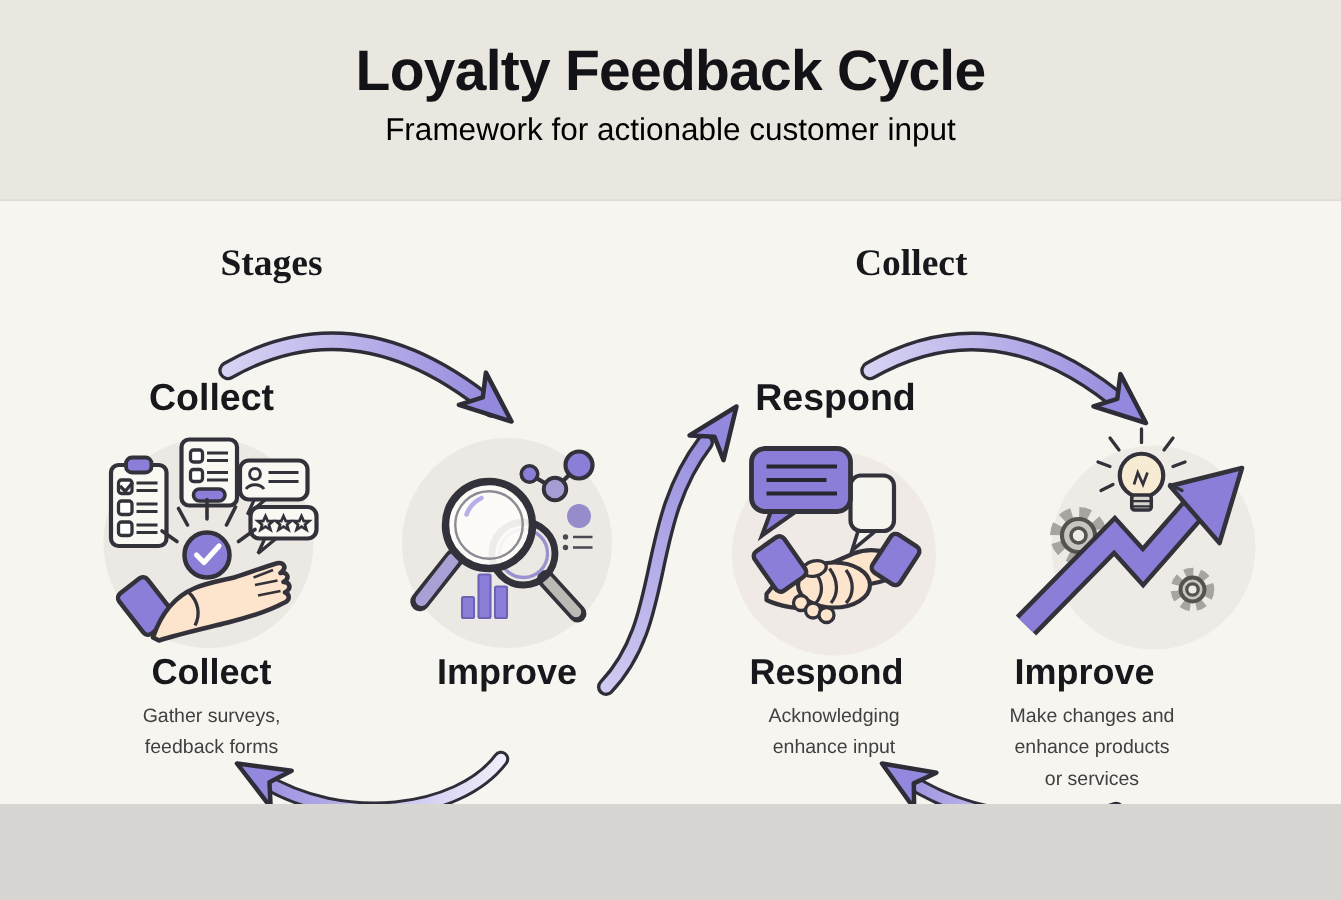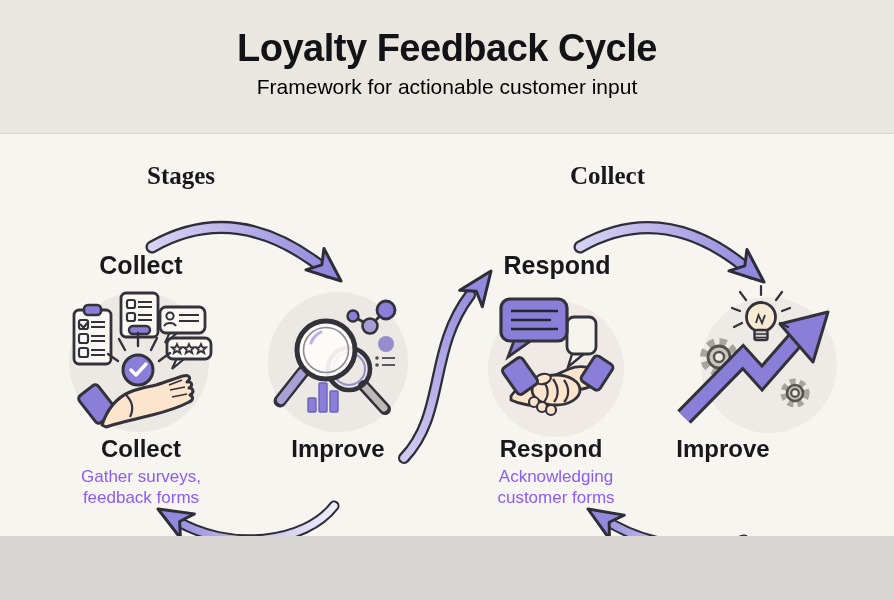--- a/index.html
+++ b/index.html
@@ -24,21 +24,21 @@
   
   .icon-box{position:absolute;top:277px;width:170px;height:170px;}
   #icon-collect{left:56px;}
   #icon-analyze{left:253px;}
   #icon-respond{left:471px;}
   #icon-improve{left:677px;}
   
   .stage-title{position:absolute;top:435px;width:200px;text-align:center;
                font-size:24px;font-weight:800;color:#17171c;}
   .stage-desc{position:absolute;top:466px;width:210px;text-align:center;
-              font-size:17px;line-height:21px;font-weight:500;color:#8b5cf6;
+              font-size:13px;line-height:21px;font-weight:500;color:#404040;
               white-space:pre-line;}
   #t-collect,#d-collect{left:41px;}
   #t-analyze,#d-analyze{left:238px;}
   #t-respond,#d-respond{left:451px;}
   #t-improve,#d-improve{left:623px;}
   #d-collect{left:36px;}
   
   .arrows{position:absolute;left:0;top:0;width:894px;height:600px;pointer-events:none;}
 </style>
 </head>
@@ -240,21 +240,24 @@
   </svg>
 
   <div class="stage-title" id="t-collect">Collect</div>
   <div class="stage-title" id="t-analyze">Improve</div>
   <div class="stage-title" id="t-respond">Respond</div>
   <div class="stage-title" id="t-improve">Improve</div>
 
   <div class="stage-desc" id="d-collect">Gather surveys,
 feedback forms</div>
   <div class="stage-desc" id="d-respond">Acknowledging
-customer forms</div>
+enhance input</div>
+  <div class="stage-desc" id="d-improve">Make changes and
+enhance products
+or services</div>
 
   <svg class="arrows" viewBox="0 0 894 600">
     <defs>
       <linearGradient id="g1" gradientUnits="userSpaceOnUse" x1="152" y1="247" x2="335" y2="275">
         <stop offset="0" stop-color="#d6d2f3"></stop>
           <stop offset="1" stop-color="#9288dd"></stop>
       </linearGradient>
       <linearGradient id="g2" gradientUnits="userSpaceOnUse" x1="580" y1="247" x2="760" y2="275">
         <stop offset="0" stop-color="#d6d2f3"></stop>
           <stop offset="1" stop-color="#9288dd"></stop>

